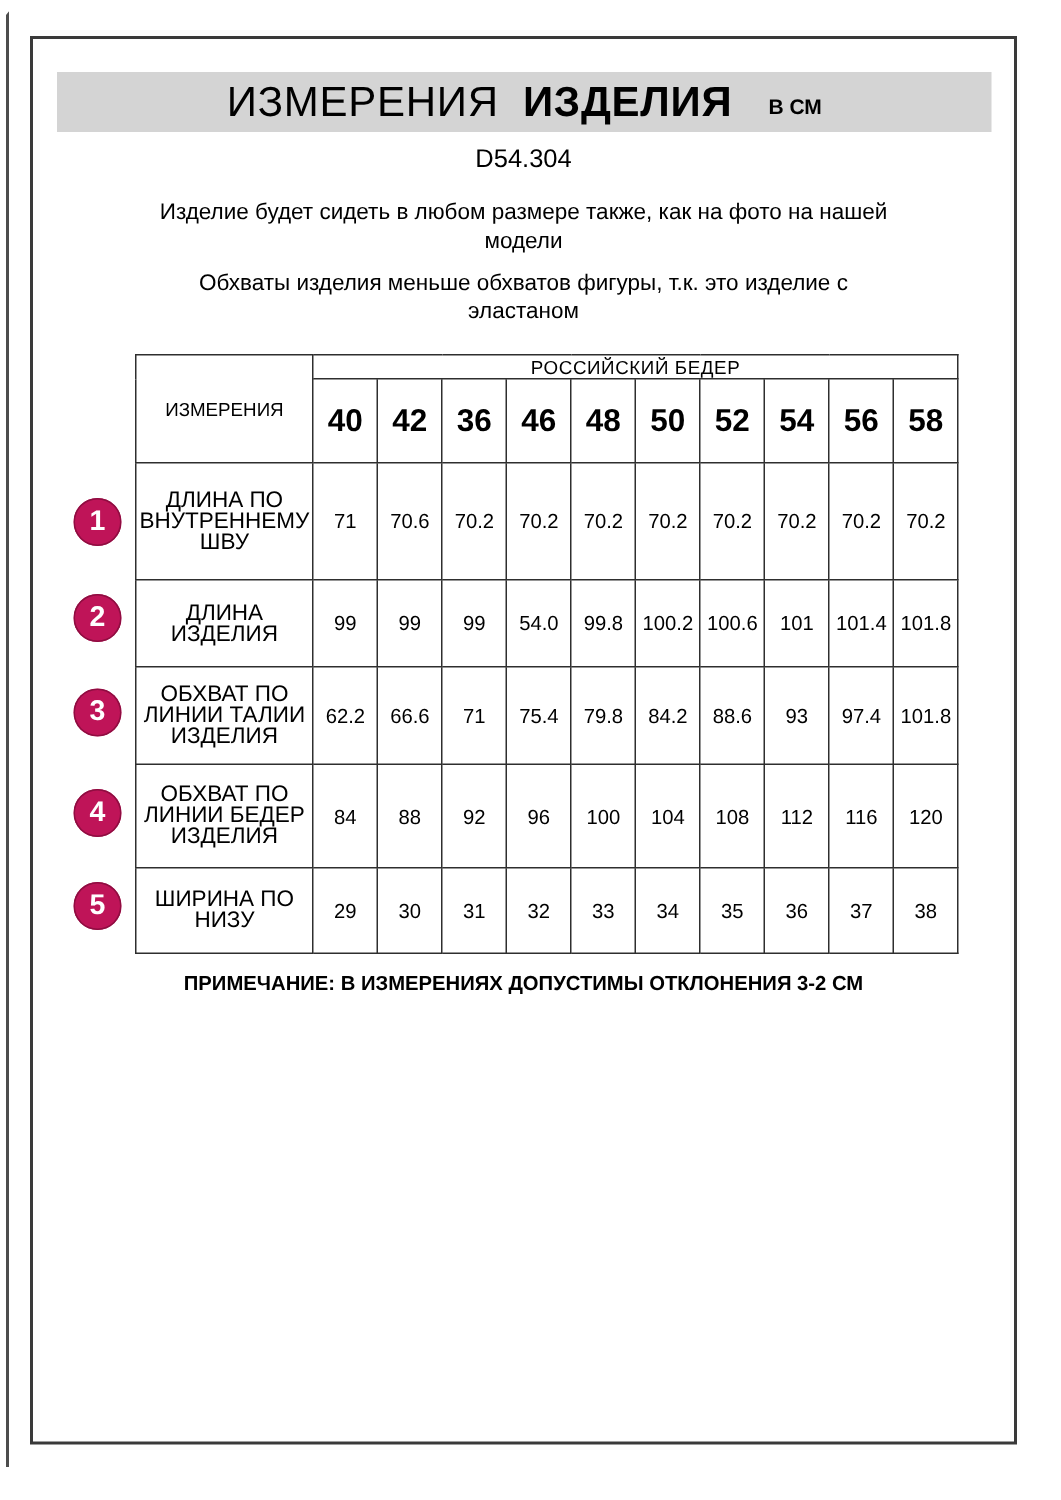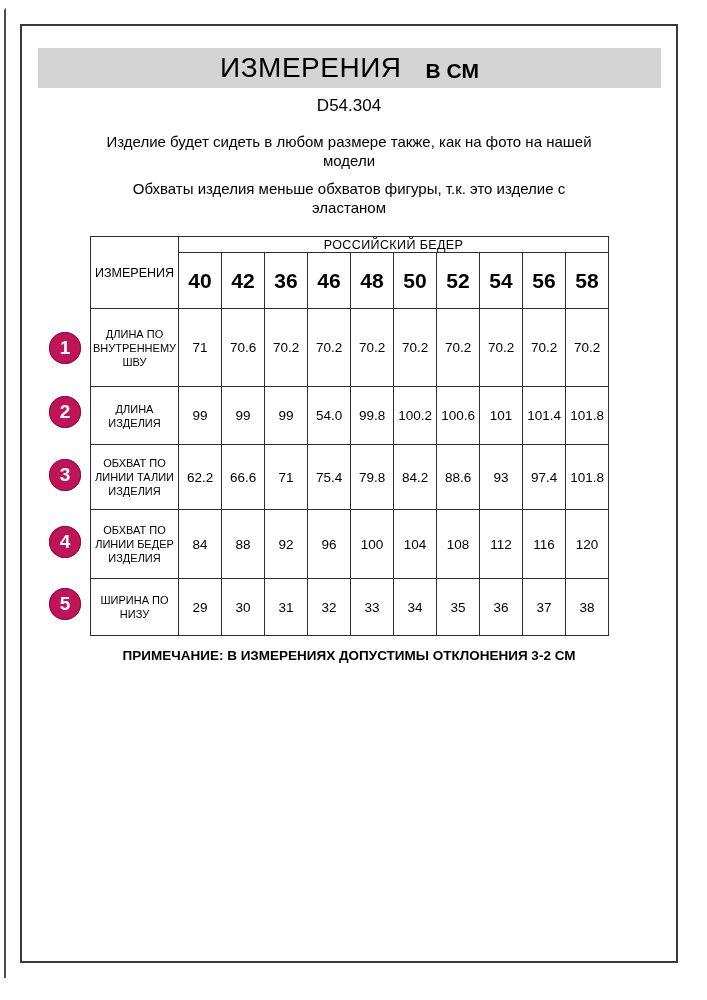--- a/index.html
+++ b/index.html
@@ -10,34 +10,34 @@
   }
   .edge-line { position:absolute; left:4px; top:0; width:2px; height:978px; background:#4d4d4d; }
   .frame { position:absolute; left:20px; top:24px; width:658px; height:939px; border:2px solid #3a3a3a; background:#fff; }
 
   .title-bar {
     position:absolute; left:38px; top:48px; width:623px; height:40px;
     background:#d4d4d4; display:flex; align-items:center; justify-content:center;
   }
   .title-word { font-size:28px; font-weight:400; letter-spacing:0.5px; }
   .title-word.bold { font-weight:700; margin-left:16px; }
-  .title-unit { font-size:21px; font-weight:700; margin-left:24px; padding-top:6px; }
+  .title-unit { font-size:14px; font-weight:700; margin-left:24px; padding-top:6px; }
 
   .product-code { position:absolute; left:20px; top:96px; width:658px; text-align:center; font-size:17px; }
 
   .para { position:absolute; left:94px; width:510px; text-align:center; font-size:15px; line-height:19px; }
   .para1 { top:132px; }
   .para2 { top:179px; }
 
   table.meas { position:absolute; left:90px; top:236px; border-collapse:collapse; table-layout:fixed; background:#fff; }
   table.meas td { border:1.5px solid #2e2e2e; text-align:center; vertical-align:middle; padding:0 2px; }
   td.group-td { height:16px; font-size:12.5px; letter-spacing:0.4px; font-weight:400; }
   td.corner-td { font-size:12.5px; }
   td.size-td { height:56px; font-size:21px; font-weight:700; }
-  td.label-td { font-size:11px; line-height:14px; overflow-wrap:break-word; word-wrap:break-word;margin-top:44px; }
+  td.label-td { font-size:15px; line-height:14px; overflow-wrap:break-word; word-wrap:break-word;margin-top:44px; }
   td.val-td { font-size:13.5px; }
   tr.r0 { height:78px; }
   tr.r1 { height:58px; }
   tr.r2 { height:65px; }
   tr.r3 { height:69px; }
   tr.r4 { height:57px; }
 
   .marker {
     position:absolute; left:49px; width:32px; height:32px; border-radius:50%;
     background:#bf1458; color:#ffffff; display:flex; align-items:center; justify-content:center;
@@ -49,20 +49,21 @@
 </style>
 </head>
 <body>
 
 <div class="canvas">
   <div class="edge-line"></div>
   <div class="frame"></div>
 
   <div class="title-bar">
     <span class="title-word">ИЗМЕРЕНИЯ</span>
+    <span class="title-word bold">ИЗДЕЛИЯ</span>
     <span class="title-unit">В СМ</span>
   </div>
 
   <div class="product-code">D54.304</div>
 
   <div class="para para2">Обхваты изделия меньше обхватов фигуры, т.к. это изделие с эластаном</div>
   <div class="para para1">Изделие будет сидеть в любом размере также, как на фото на нашей модели</div>
 
   <table class="meas">
     <colgroup id="cols">

